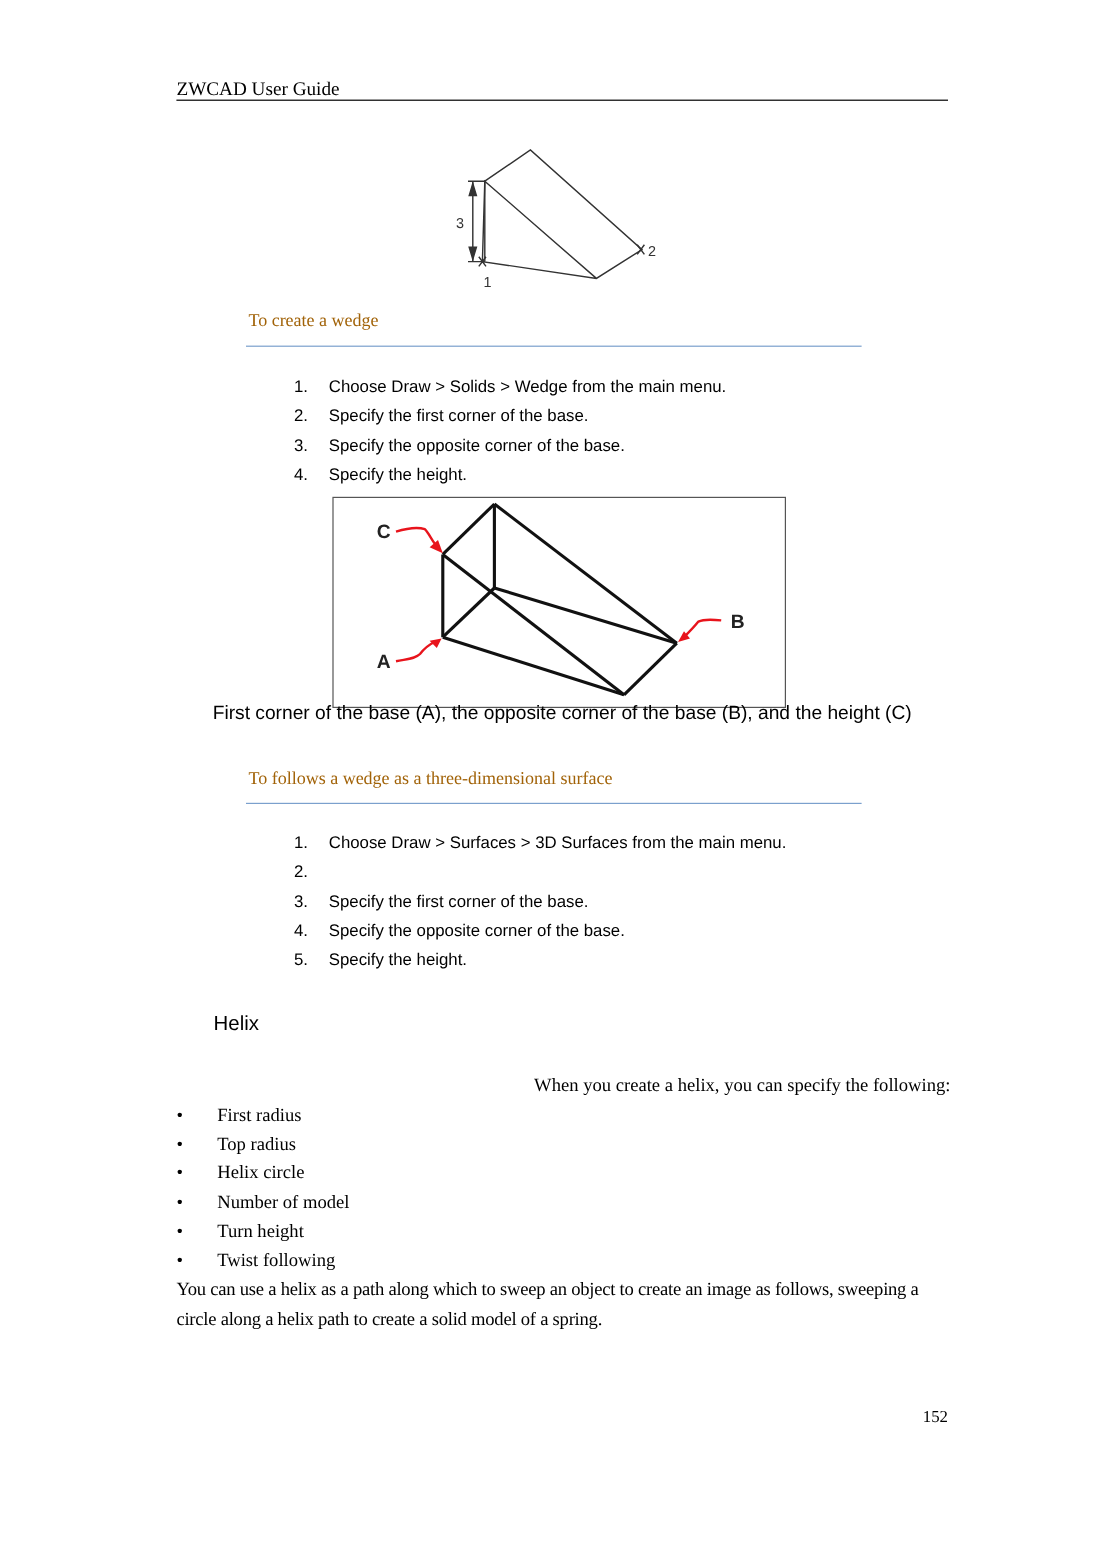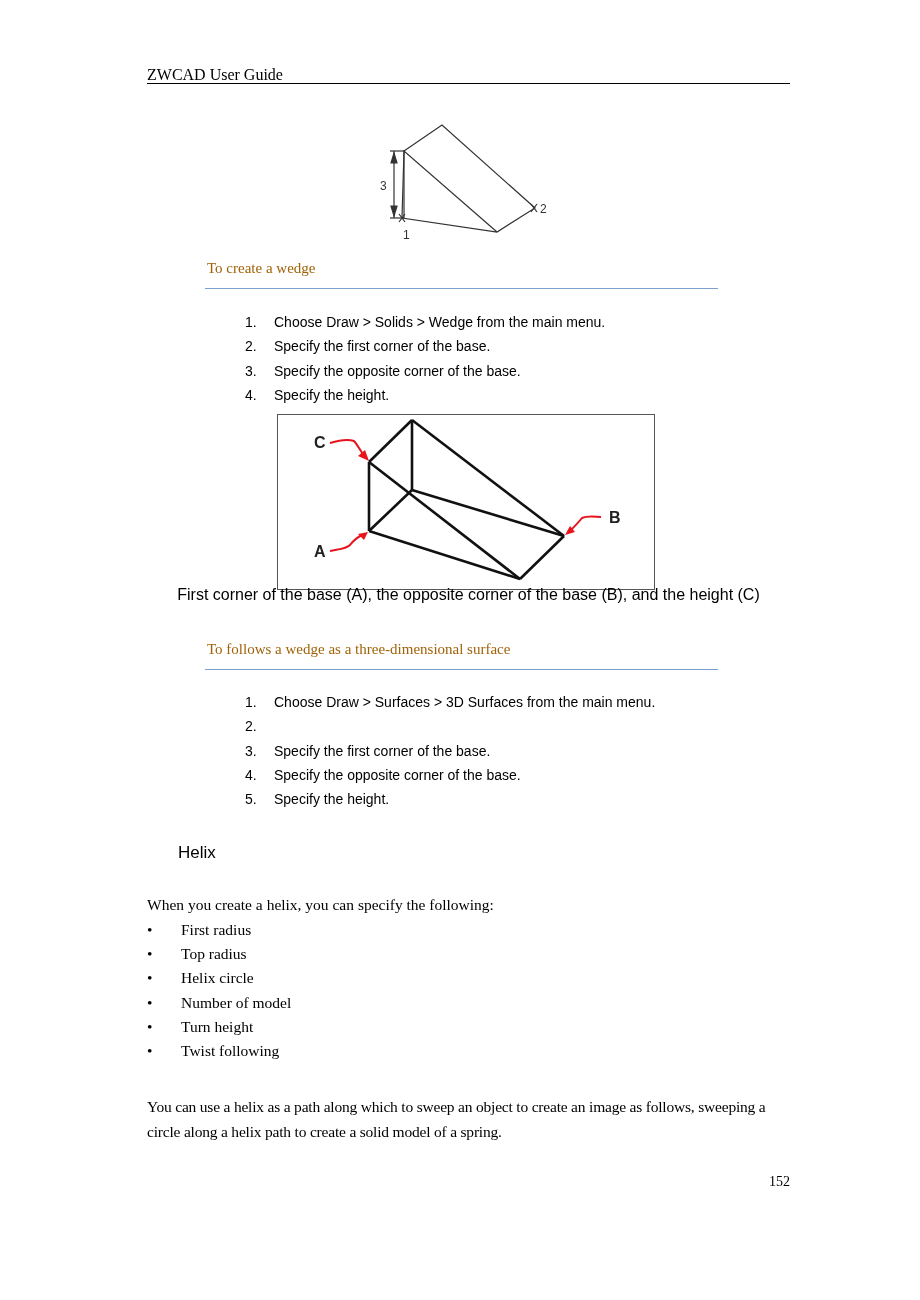--- a/index.html
+++ b/index.html
@@ -21,21 +21,21 @@
 
   .fig2 { position: absolute; left: 277px; top: 414px; width: 378px; height: 176px; border: 1.5px solid #555; box-sizing: border-box; background: #fff; }
   .caption { position: absolute; left: 147px; width: 643px; top: 586px; text-align: center; font-size: 16px; }
 
   .section-title { position: absolute; left: 147px; top: 843px; font-size: 17px; margin-left: 31px; }
 
   .body-text { position: absolute; left: 147px; width: 645px; font-size: 15.5px; }
   .bullets { position: absolute; left: 147px; top: 918px; margin: 0; padding: 0; list-style: none; font-size: 15.5px; }
   .bullets li { height: 24.2px; line-height: 24px; display: flex; }
   .bullets .dot { width: 34px; }
-  .para2 { position: absolute; left: 147px; top: 1095px; width: 645px; font-size: 15.5px; line-height: 24.5px; letter-spacing: -0.2px; }
+  .para2 { position: absolute; left: 147px; top: 1063px; width: 645px; font-size: 15.5px; line-height: 24.5px; letter-spacing: -0.2px; }
 
   .page-number { position: absolute; left: 147px; width: 643px; top: 1174px; text-align: right; font-size: 14px; }
 </style>
 </head>
 <body>
 
 <div class="running-header serif">ZWCAD User Guide</div>
 <div class="header-rule"></div>
 
 <svg class="fig1" viewBox="0 0 180 130">
@@ -128,21 +128,21 @@
       <span>Specify the opposite corner of the base.</span>
     </li>
   <li>
       <span class="num">5.</span>
       <span>Specify the height.</span>
     </li>
 </ol>
 
 <div class="section-title sans">Helix</div>
 
-<div class="body-text serif" style="top:896px;">When you create a helix, you can specify the following:</div>
+<div class="body-text serif" style="top:896px;text-align:right;">When you create a helix, you can specify the following:</div>
 
 <ul class="bullets serif">
   <li>
       <span class="dot">•</span>
       <span>First radius</span>
     </li>
   <li>
       <span class="dot">•</span>
       <span>Top radius</span>
     </li>

